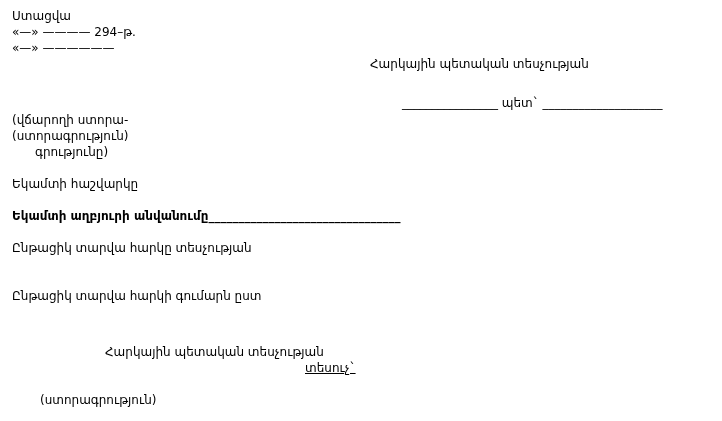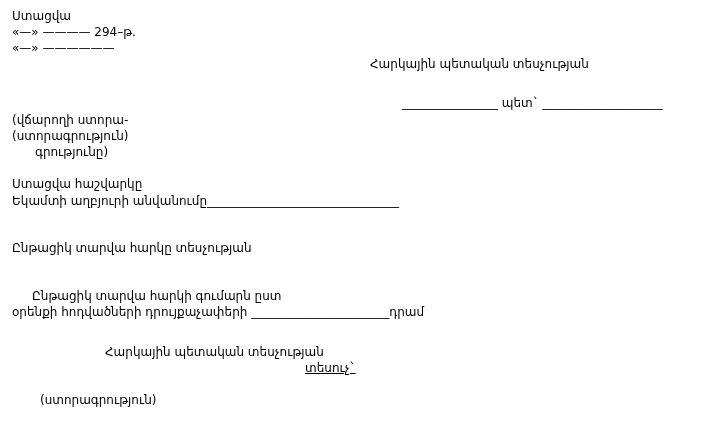--- a/index.html
+++ b/index.html
@@ -36,26 +36,26 @@
   #auth-title   { left: 370px; top: 57px; }
   #auth-head    { left: 402px; top: 73px; margin-top: 23px; }
 
   
   #org-l1       { left: 12px;  top: 113px; }
   #org-l2       { left: 12px;  top: 129px; }
   #org-l3       { left: 35px;  top: 145px; }
 
   #tax-calc     { left: 12px;  top: 177px; }
 
-  #prop-owner   { left: 12px;  top: 194px; }
+  #prop-owner   { left: 12px;  top: 209px; font-weight: bold; }
 
   #cur-l1       { left: 12px;  top: 241px; }
   #cur-l2       { left: 12px;  top: 257px; }
 
-  #price-l1     { left: 12px;  top: 289px; margin-left: 20px; }
+  #price-l1     { left: 12px;  top: 289px; }
   #price-l2     { left: 12px;  top: 305px; }
 
   
   #sig-l1       { left: 105px; top: 345px; }
   #sig-l2       { left: 305px; top: 361px; text-decoration: underline; }
   #sig-rule     { left: 12px;  top: 380px; }
   #sig-caption  { left: 40px;  top: 393px; }
 </style>
 </head>
 <body>
@@ -66,26 +66,25 @@
   <div class="ln" id="date-line">«—» ———— 294–թ.</div>
   <div class="ln" id="num-line">«—» ——————</div>
 
   <div class="ln" id="auth-title">Հարկային պետական տեսչության</div>
   <div class="ln" id="auth-head">________________ պետ` ____________________</div>
 
   <div class="ln" id="org-l1">(վճարողի ստորա-</div>
   <div class="ln" id="org-l2">(ստորագրություն)</div>
   <div class="ln" id="org-l3">գրությունը)</div>
 
-  <div class="ln" id="tax-calc">Ստացվա հաշվարկը</div>
+  <div class="ln" id="tax-calc">Եկամտի հաշվարկը</div>
 
   <div class="ln" id="prop-owner">Եկամտի աղբյուրի անվանումը________________________________</div>
 
   <div class="ln" id="cur-l1">Ընթացիկ տարվա հարկը տեսչության</div>
 
   <div class="ln" id="price-l1">Ընթացիկ տարվա հարկի գումարն ըստ</div>
-  <div class="ln" id="price-l2">օրենքի հոդվածների դրույքաչափերի _______________________դրամ</div>
 
   <div class="ln" id="sig-l1">Հարկային պետական տեսչության</div>
   <div class="ln" id="sig-l2">տեսուչ`</div>
   <div class="ln" id="sig-caption">(ստորագրություն)</div>
 
 </div>
 
 </body></html>

